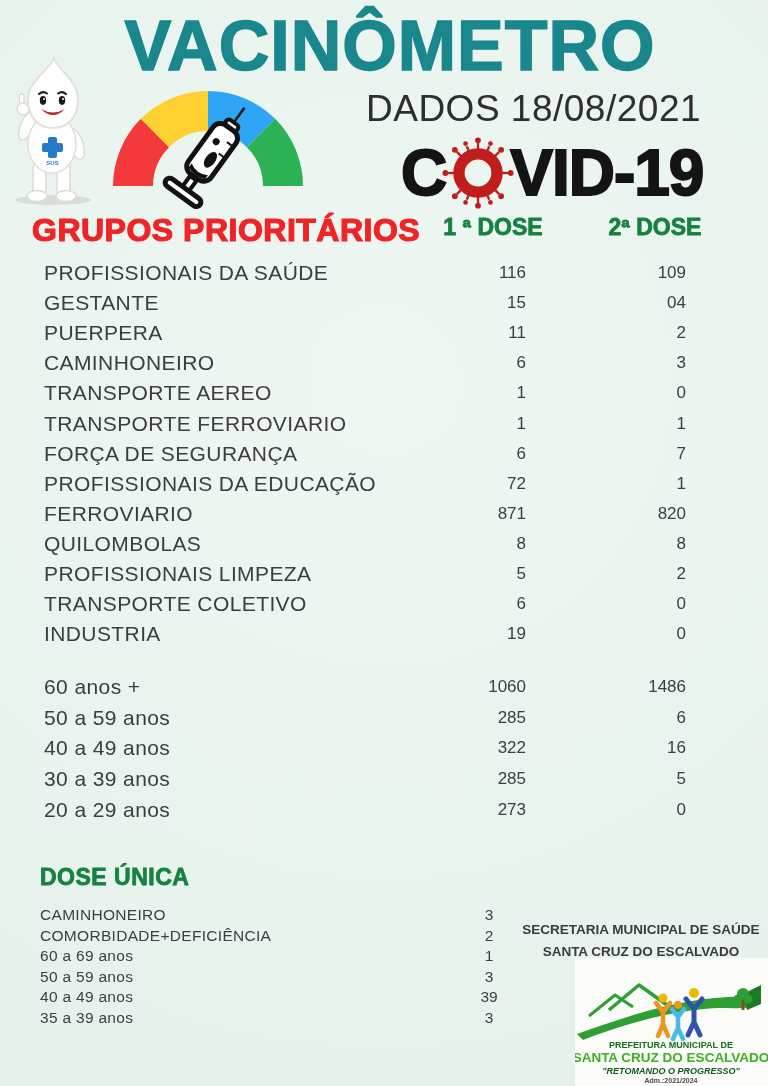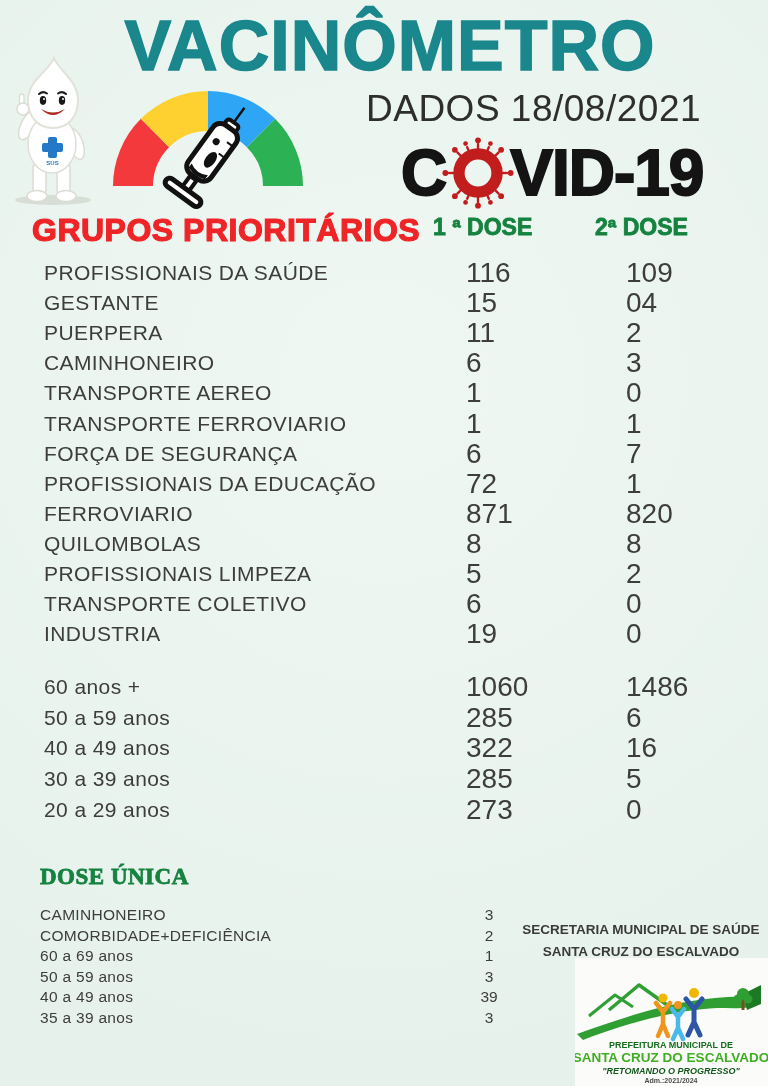--- a/index.html
+++ b/index.html
@@ -22,34 +22,34 @@
   .covid .ctext{
     font-size:64px; font-weight:700; color:#141414; letter-spacing:-1px;
     -webkit-text-stroke:2px #141414; position:relative; z-index:1; line-height:1;
   }
   .covid svg{ margin:0 -7px; position:relative; z-index:0; }
   
   .grupos{
     left:32px; top:212px; font-size:32px; font-weight:700; color:#ef2427;
     -webkit-text-stroke:1.2px #ef2427; letter-spacing:0.5px; white-space:nowrap;
   }
-  .colhead{ top:214px; width:120px; font-size:23px; font-weight:700;
+  .colhead{ top:214px; width:120px; text-align:center; font-size:23px; font-weight:700;
     color:#15823f; -webkit-text-stroke:0.8px #15823f; white-space:nowrap;}
   .col1{left:433px;} .col2{left:595px;}
   
   .tbl{ left:44px; width:690px; }
   .t1{ top:258px; } .t2{ top:672px; }
   .row{ position:relative; display:flex; align-items:center; }
   .t1 .row{ height:30.1px; } .t2 .row{ height:30.6px; }
   .tbl .label{ font-size:21px; letter-spacing:0.4px; white-space:nowrap; }
-  .tbl .v{ position:absolute; width:60px; text-align:left; font-size:28px; }
+  .tbl .v{ position:absolute; width:60px; text-align:right; font-size:17px; }
   .tbl .v1{ left:422px; } .tbl .v2{ left:582px; }
   
   .du-title{ left:40px; top:864px; font-size:23px; font-weight:700; color:#15823f;
-    -webkit-text-stroke:0.8px #15823f; letter-spacing:0.5px;font-family:Liberation Serif, serif;}
+    -webkit-text-stroke:0.8px #15823f; letter-spacing:0.5px;}
   .du{ left:40px; top:905px; width:560px; }
   .du .row{ height:20.5px; }
   .du .label{ font-size:15.5px; letter-spacing:0.3px; white-space:nowrap; }
   .du .v{ position:absolute; left:419px; width:60px; text-align:center; font-size:15.5px; }
   
   .secretaria{ left:510px; top:919px; width:262px; text-align:center;
     font-size:13.5px; font-weight:700; color:#3a3a3a; line-height:22px; white-space:nowrap;}
   .logo-box{ left:575px; top:958px; width:193px; height:128px; background:#fbfbf9; }
 </style>
 </head>

